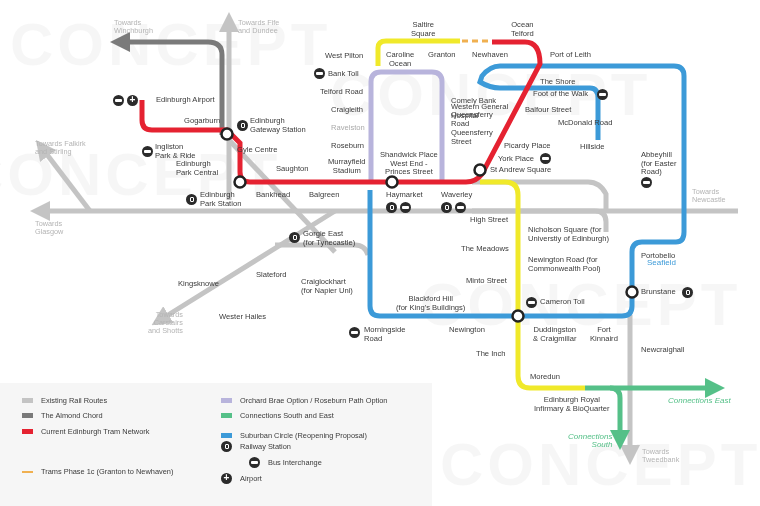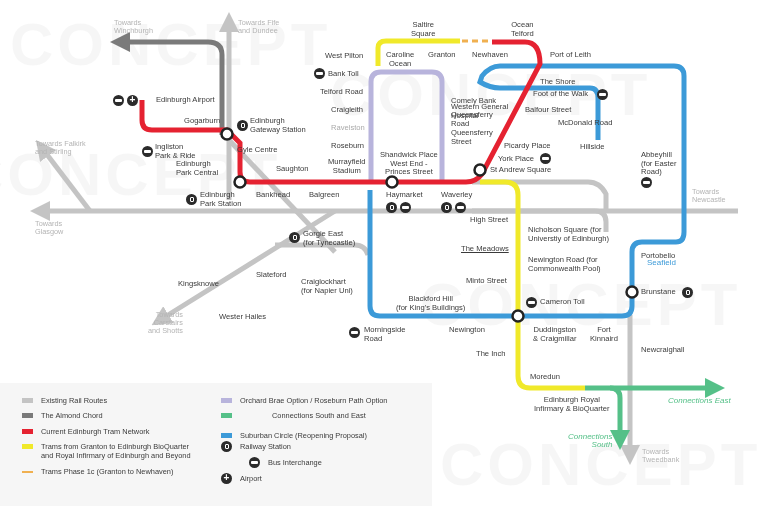--- a/index.html
+++ b/index.html
@@ -155,21 +155,21 @@
 Road</div>
 <div class="lbl" style="left:451px;top:129px;white-space:pre;">Queensferry
 Street</div>
 <div class="lbl" style="left:580px;top:143px;">Hillside</div>
 <div class="lbl" style="left:641px;top:151px;white-space:pre;">Abbeyhill
 (for Easter
 Road)</div>
 <div class="lbl" style="left:470px;top:216px;">High Street</div>
 <div class="lbl" style="left:528px;top:226px;white-space:pre;">Nicholson Square (for
 Universtiy of Edinburgh)</div>
-<div class="lbl" style="left:461px;top:245px;text-decoration:underline;">The Meadows</div>
+<div class="lbl" style="left:461px;top:245px;">The Meadows</div>
 <div class="lbl" style="left:528px;top:256px;white-space:pre;">Newington Road (for
 Commonwealth Pool)</div>
 <div class="lbl" style="left:466px;top:277px;">Minto Street</div>
 <div class="lbl" style="left:540px;top:298px;">Cameron Toll</div>
 <div class="lbl c" style="left:396px;top:295px;white-space:pre;">Blackford Hill
 (for King's Buildings)</div>
 <div class="lbl" style="left:364px;top:326px;white-space:pre;">Morningside
 Road</div>
 <div class="lbl" style="left:449px;top:326px;">Newington</div>
 <div class="lbl c" style="left:533px;top:326px;white-space:pre;">Duddingston
@@ -215,34 +215,29 @@
       <span>Existing Rail Routes</span>
     </div>
   <div class="leg-item" style="left:22px;top:28px;">
       <span class="sw" style="background:#7a7a7a"></span>
       <span>The Almond Chord</span>
     </div>
   <div class="leg-item" style="left:22px;top:44px;">
       <span class="sw" style="background:#e52231"></span>
       <span>Current Edinburgh Tram Network</span>
     </div>
-  <div class="leg-item" style="left:22px;top:59px;">
-      <span class="sw" style="background:#f0e92a"></span>
-      <span style="white-space:pre">Trams from Granton to Edinburgh BioQuarter
-and Royal Infirmary of Edinburgh and Beyond</span>
-    </div>
   <div class="leg-item" style="left:22px;top:84px;">
       <span class="sw dash"></span>
       <span>Trams Phase 1c (Granton to Newhaven)</span>
     </div>
   <div class="leg-item" style="left:221px;top:13px;">
       <span class="sw" style="background:#b8b4dc"></span>
       <span>Orchard Brae Option / Roseburn Path Option</span>
     </div>
-  <div class="leg-item" style="left:221px;top:28px;gap:32px;">
+  <div class="leg-item" style="left:221px;top:28px;">
       <span class="sw" style="background:#55c088"></span>
       <span>Connections South and East</span>
     </div>
   <div class="leg-item" style="left:221px;top:48px;">
       <span class="sw" style="background:#3c9ad8"></span>
       <span>Suburban Circle (Reopening Proposal)</span>
     </div>
   <div class="leg-item" style="left:221px;top:59px;">
       <span class="leg-ico ico rail" style="position:relative"></span>
       <span>Railway Station</span>

